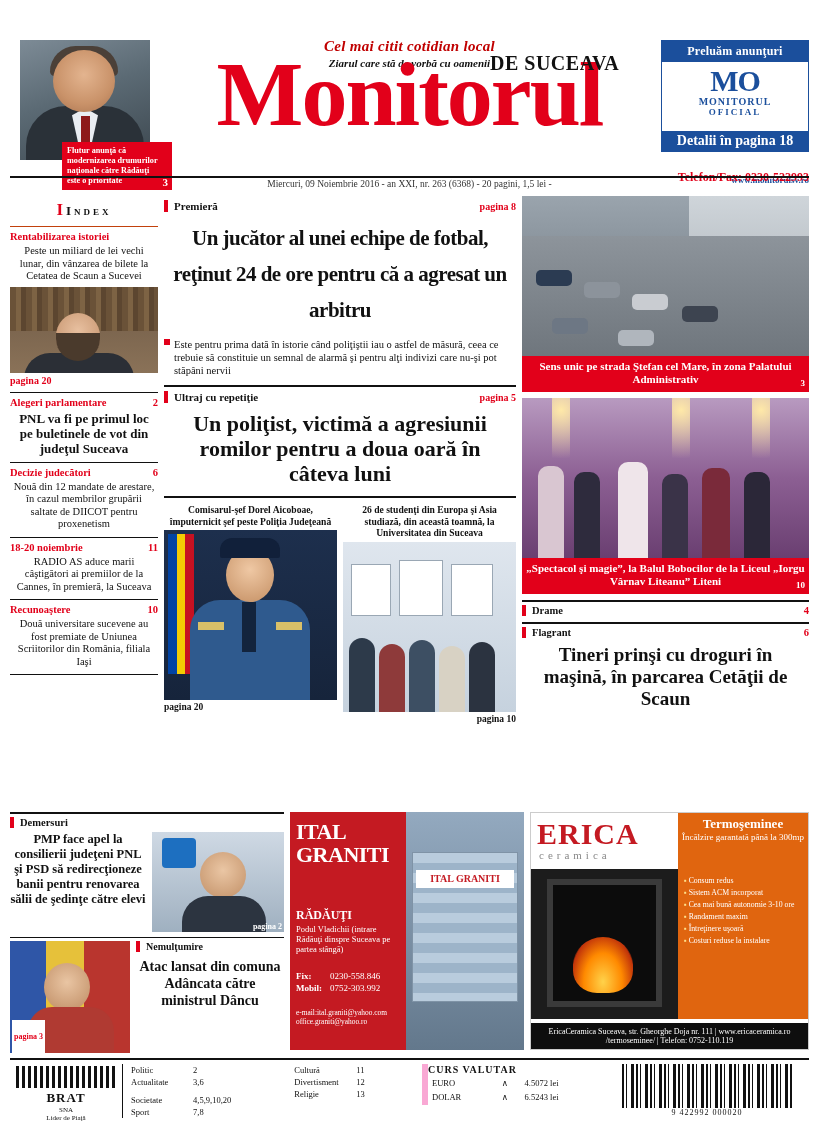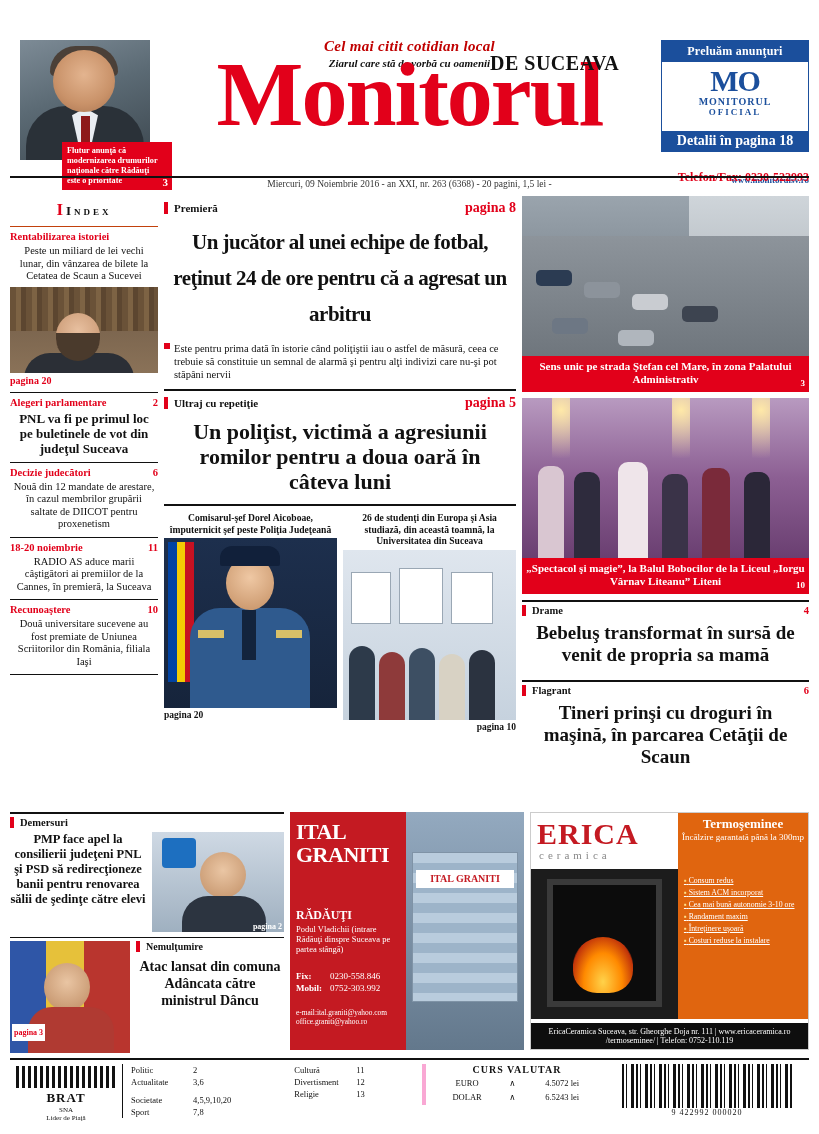--- a/index.html
+++ b/index.html
@@ -161,21 +161,21 @@
   .idx-pg { font-size:10px; font-weight:bold; color:#e2001a; padding-top:2px; }
 
   
   .lead-head {
     display:flex; justify-content:space-between; align-items:baseline;
     padding-top:4px;
   }
   .lead-kicker {
     font-weight:bold; font-size:11px; border-left:4px solid #e2001a; padding-left:6px;
   }
-  .lead-page { color:#e2001a; font-size:14px; font-weight:bold; }
+  .lead-page { color:#e2001a; font-size:10px; font-weight:bold; }
   .lead-title {
     text-align:center; font-weight:bold; font-size:21px; line-height:36px;
     padding:8px 2px 8px 2px; letter-spacing:-0.5px;
   }
   .lead-sub {
     font-size:10.5px; line-height:13px; padding:2px 4px 8px 10px; position:relative;
   }
   .lead-sub .sq {
     position:absolute; left:0; top:3px; width:6px; height:6px; background:#e2001a;
   }
@@ -251,21 +251,21 @@
   .ad-left { width:274px; border-top:2px solid #111; padding-top:3px; }
   .ad-left .k { font-size:10.5px; font-weight:bold; border-left:4px solid #e2001a; padding-left:6px; }
   .ad-left .row { display:flex; gap:6px; margin-top:4px; }
   .ad-left .txt { width:136px; text-align:center; font-weight:bold; font-size:12.5px; line-height:15px; }
   .ad-left .ph { width:132px; height:100px; position:relative; overflow:hidden;
     background:linear-gradient(180deg,#cfd9e4,#9fb0c0); }
   .ad-left .ph .pg { position:absolute; right:2px; bottom:1px; font-size:8px; font-weight:bold; color:#fff;}
   .ad-left .sub { border-top:1px solid #111; margin-top:5px; padding-top:3px; display:flex; gap:6px;}
   .ad-left .ph2 { width:120px; height:112px; position:relative; overflow:hidden;
     background:linear-gradient(90deg,#2f56a7 30%,#e6c13a 30% 62%,#b9352e 62%); }
-  .ad-left .ph2 .pg { position:absolute; left:2px; bottom:12px; font-size:8px; font-weight:bold; color:#e2001a; background:#fff; padding:4px 2px;}
+  .ad-left .ph2 .pg { position:absolute; left:2px; bottom:0; font-size:8px; font-weight:bold; color:#e2001a; background:#fff; padding:12px 2px;}
   .ad-left .txt2 { width:148px; text-align:center; }
   .ad-left .txt2 .k2 { font-size:10px; font-weight:bold; border-left:4px solid #e2001a; padding-left:6px; text-align:left;}
   .ad-left .txt2 .t2 { font-weight:bold; font-size:14px; line-height:17px; padding-top:6px;}
 
   .ad-ital { width:234px; display:flex; }
   .ad-ital .left {
     width:116px; background:#c41a22; color:#fff; position:relative; padding:8px 6px;
   }
   .ad-ital .brand { font-weight:bold; font-size:22px; line-height:23px; letter-spacing:-0.5px; }
   .ad-ital .city { position:absolute; top:96px; left:6px; font-weight:bold; font-size:12px;}
@@ -296,41 +296,41 @@
   .ad-erica .logo .e2 { font-size:11px; color:#888; letter-spacing:4px; padding-left:8px;}
   .ad-erica .termo { width:131px; background:#e0650f; color:#fff; text-align:center; padding:3px 2px;}
   .ad-erica .termo .t1 { font-weight:bold; font-size:13px; }
   .ad-erica .termo .t2 { font-size:9px; line-height:11px; }
   .ad-erica .mid { display:flex; height:150px; }
   .ad-erica .fire { width:148px; position:relative; background:#1c1c1c; overflow:hidden;}
   .ad-erica .fire .frame { position:absolute; left:16px; top:10px; right:16px; bottom:12px; background:#0c0c0c; border:6px solid #3a3a3a;}
   .ad-erica .fire .flame { position:absolute; left:42px; bottom:26px; width:60px; height:56px;
     background:radial-gradient(ellipse at 50% 80%, #ffd24a 0%, #ff8a00 45%, #c0330a 75%, rgba(0,0,0,0) 80%);
     border-radius:50% 50% 40% 40%;}
-  .ad-erica .feat { width:131px; background:#e0650f; color:#fff; padding:6px 4px 0 6px;text-decoration:underline;}
+  .ad-erica .feat { width:131px; background:#e0650f; color:#fff; padding:6px 4px 0 6px;}
   .ad-erica .feat div { font-size:7.8px; line-height:12px; }
   .ad-erica .feat .b { color:#ffe08a; }
   .ad-erica .foot {
     position:absolute; left:0; right:0; bottom:0; background:#0e0e0e; color:#fff;
     font-size:8px; text-align:center; padding:4px 2px;
   }
 
   
   .footer {
     position:absolute; left:10px; top:1058px; width:799px; height:66px;
     border-top:2px solid #111; display:flex; align-items:flex-start; padding-top:4px;
   }
   .f-brat { width:112px; text-align:center; font-size:7px; }
   .f-brat .logo { font-weight:bold; font-size:13px; letter-spacing:1px; }
   .f-brat .bars { height:22px; background:repeating-linear-gradient(90deg,#111 0 3px,#fff 3px 6px); margin:2px 6px;}
   .f-index { width:300px; display:flex; gap:16px; font-size:8.5px; line-height:12px; padding-left:8px; border-left:1px solid #111;}
   .f-index .col { display:flex; }
   .f-index .nm { width:62px; }
   .f-index .pg { color:#111; }
-  .f-cursa { width:180px; text-align:center; font-size:8.5px; border-left:4px solid #f9a8d4; padding-left:6px;}
+  .f-cursa { width:180px; font-size:8.5px; border-left:6px solid #f9a8d4; }
   .f-cursa .ttl { font-weight:bold; font-variant:small-caps; letter-spacing:1px; font-size:10px;}
   .f-cursa table { width:100%; font-size:8.5px; }
   .f-cursa td { padding:1px 2px; }
   .f-barcode { width:190px; padding-left:20px; }
   .f-barcode .bars {
     height:44px;
     background:repeating-linear-gradient(90deg,#111 0 2px,#fff 2px 4px,#111 4px 5px,#fff 5px 9px,#111 9px 12px,#fff 12px 14px);
   }
   .f-barcode .num { font-size:8px; text-align:center; letter-spacing:1px; }
 </style>
@@ -507,21 +507,20 @@
       <div class="r-cap">
         <span>„Spectacol şi magie”, la Balul Bobocilor de la Liceul „Iorgu Vârnav Liteanu” Liteni</span>
         <span class="pg">10</span>
       </div>
 
       <div class="r-block">
         <div class="r-kicker">
           <span class="lbl">Drame</span>
           <span class="num">4</span>
         </div>
-        <div class="r-title">Bebeluş transformat în sursă de venit de propria sa mamă</div>
       </div>
 
       <div class="r-block">
         <div class="r-kicker">
           <span class="lbl">Flagrant</span>
           <span class="num">6</span>
         </div>
         <div class="r-title">Tineri prinşi cu droguri în maşină, în parcarea Cetăţii de Scaun</div>
       </div>
     </div>

